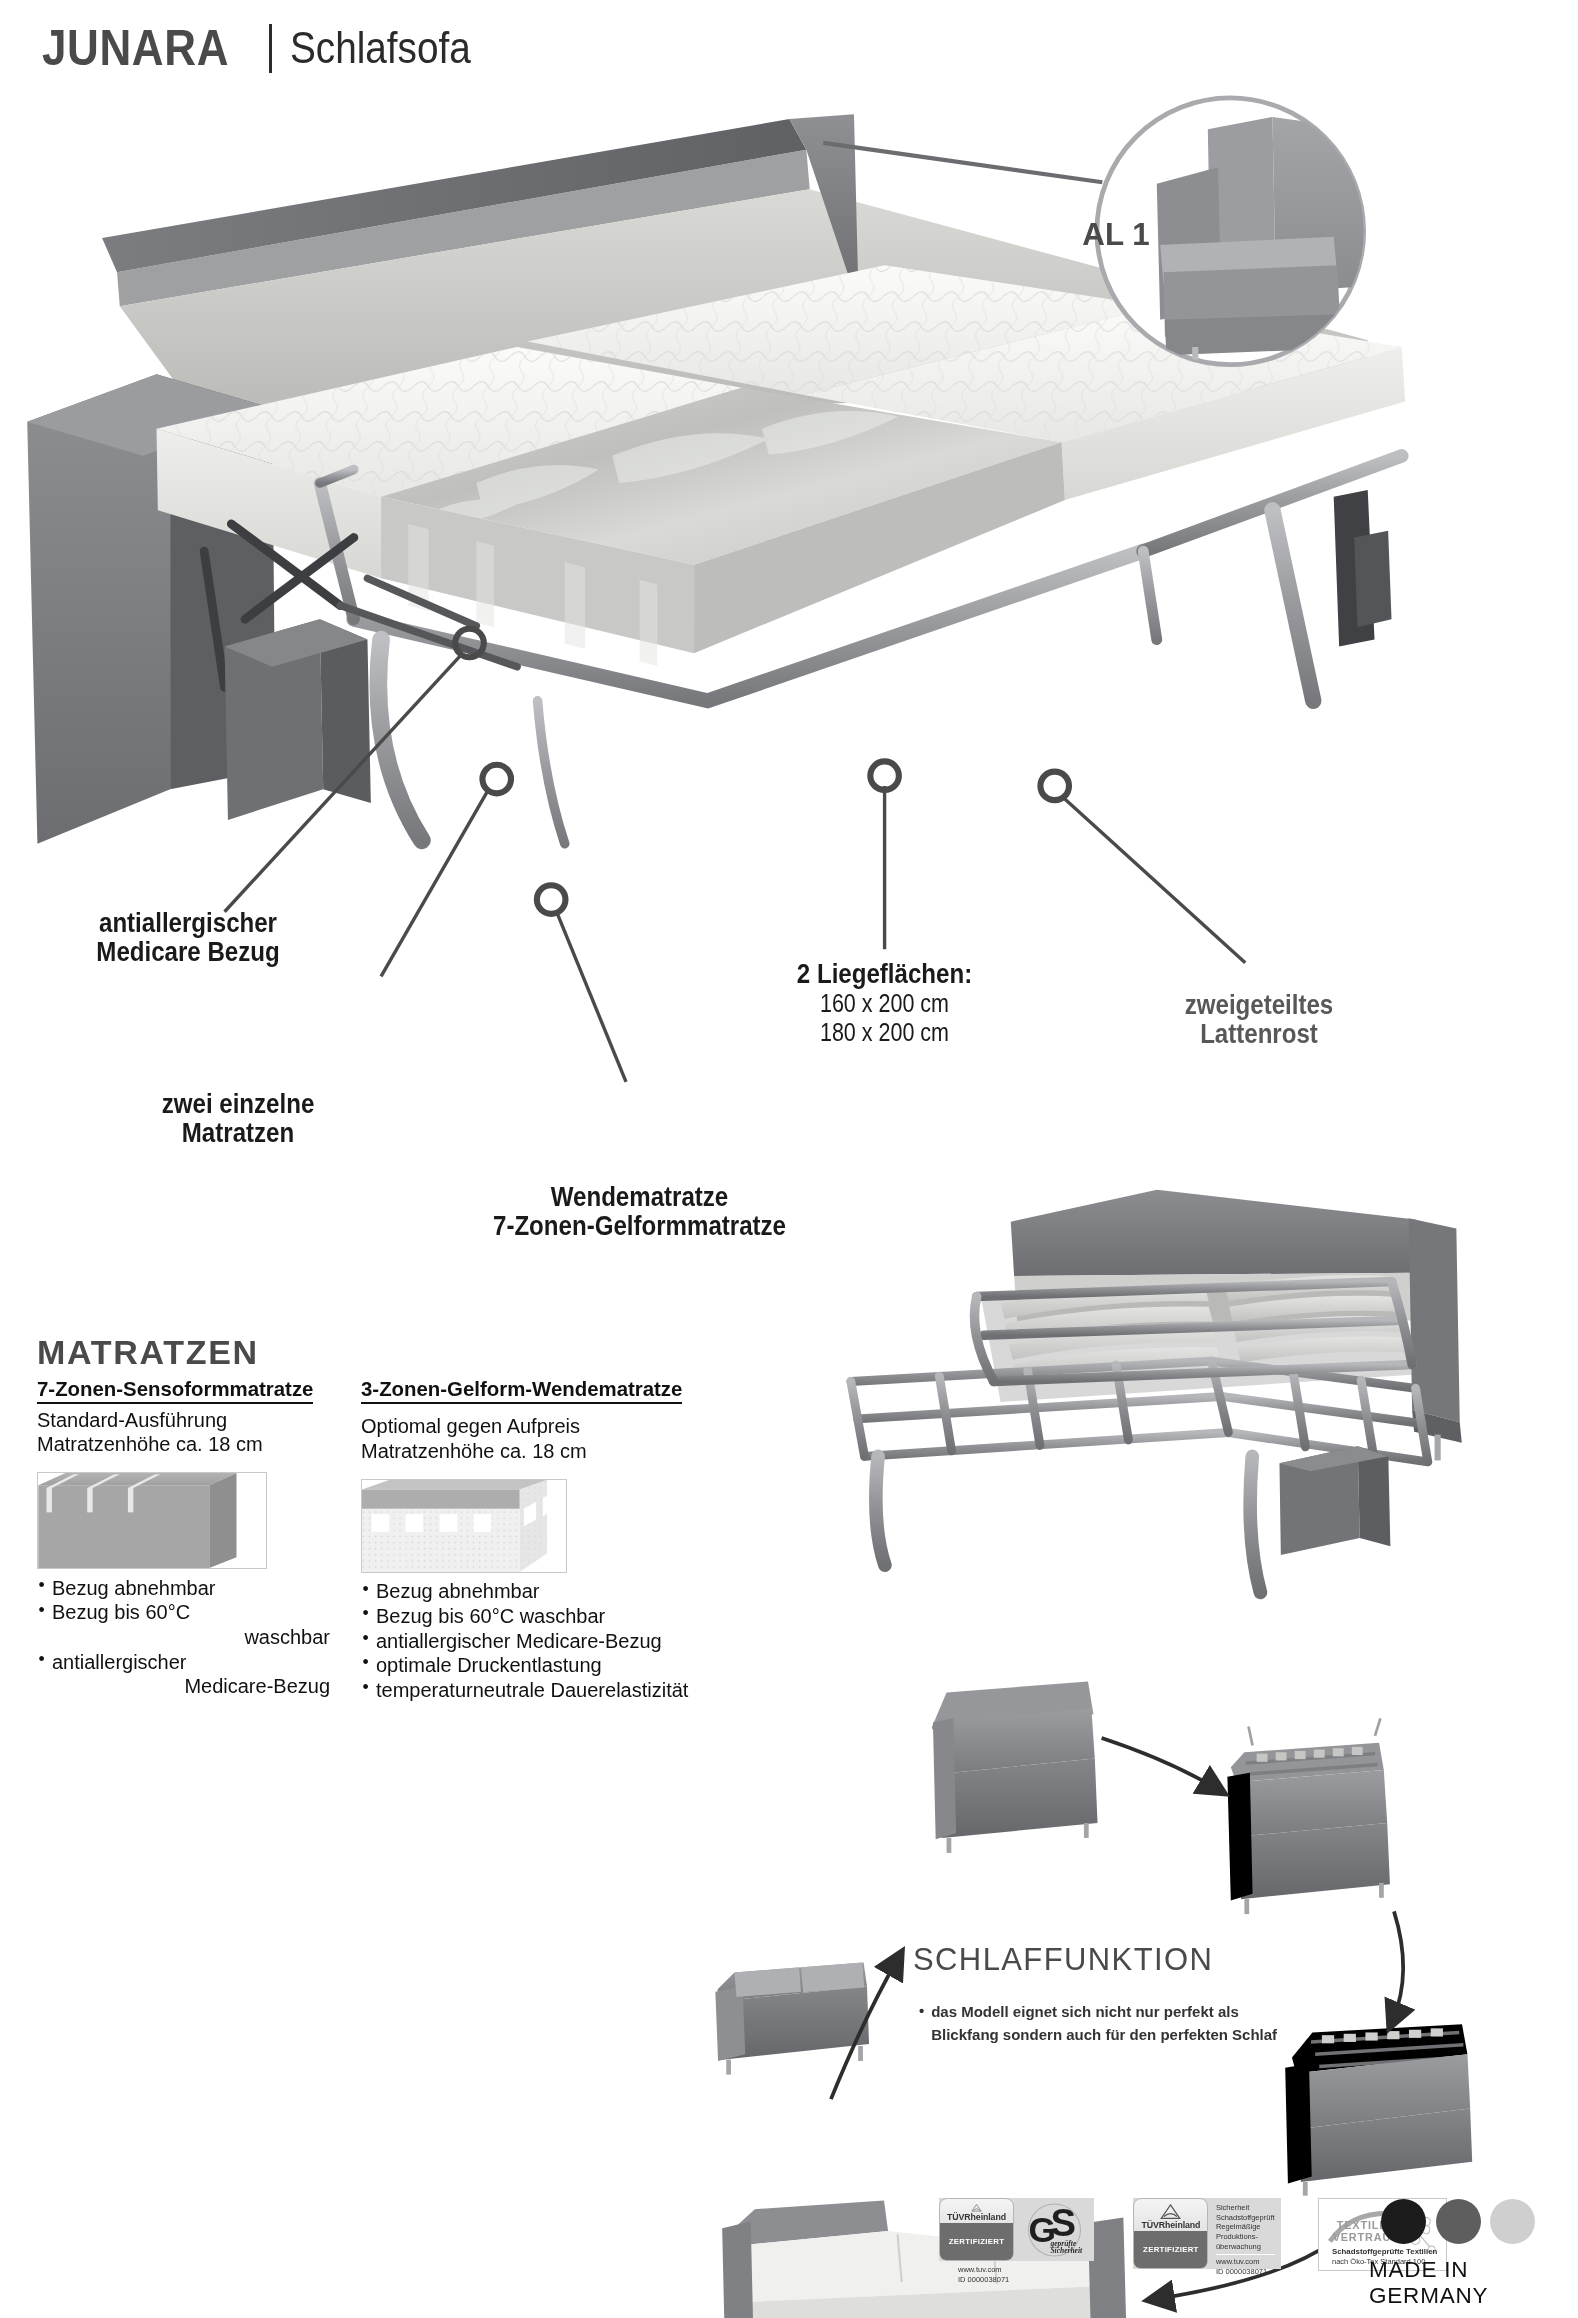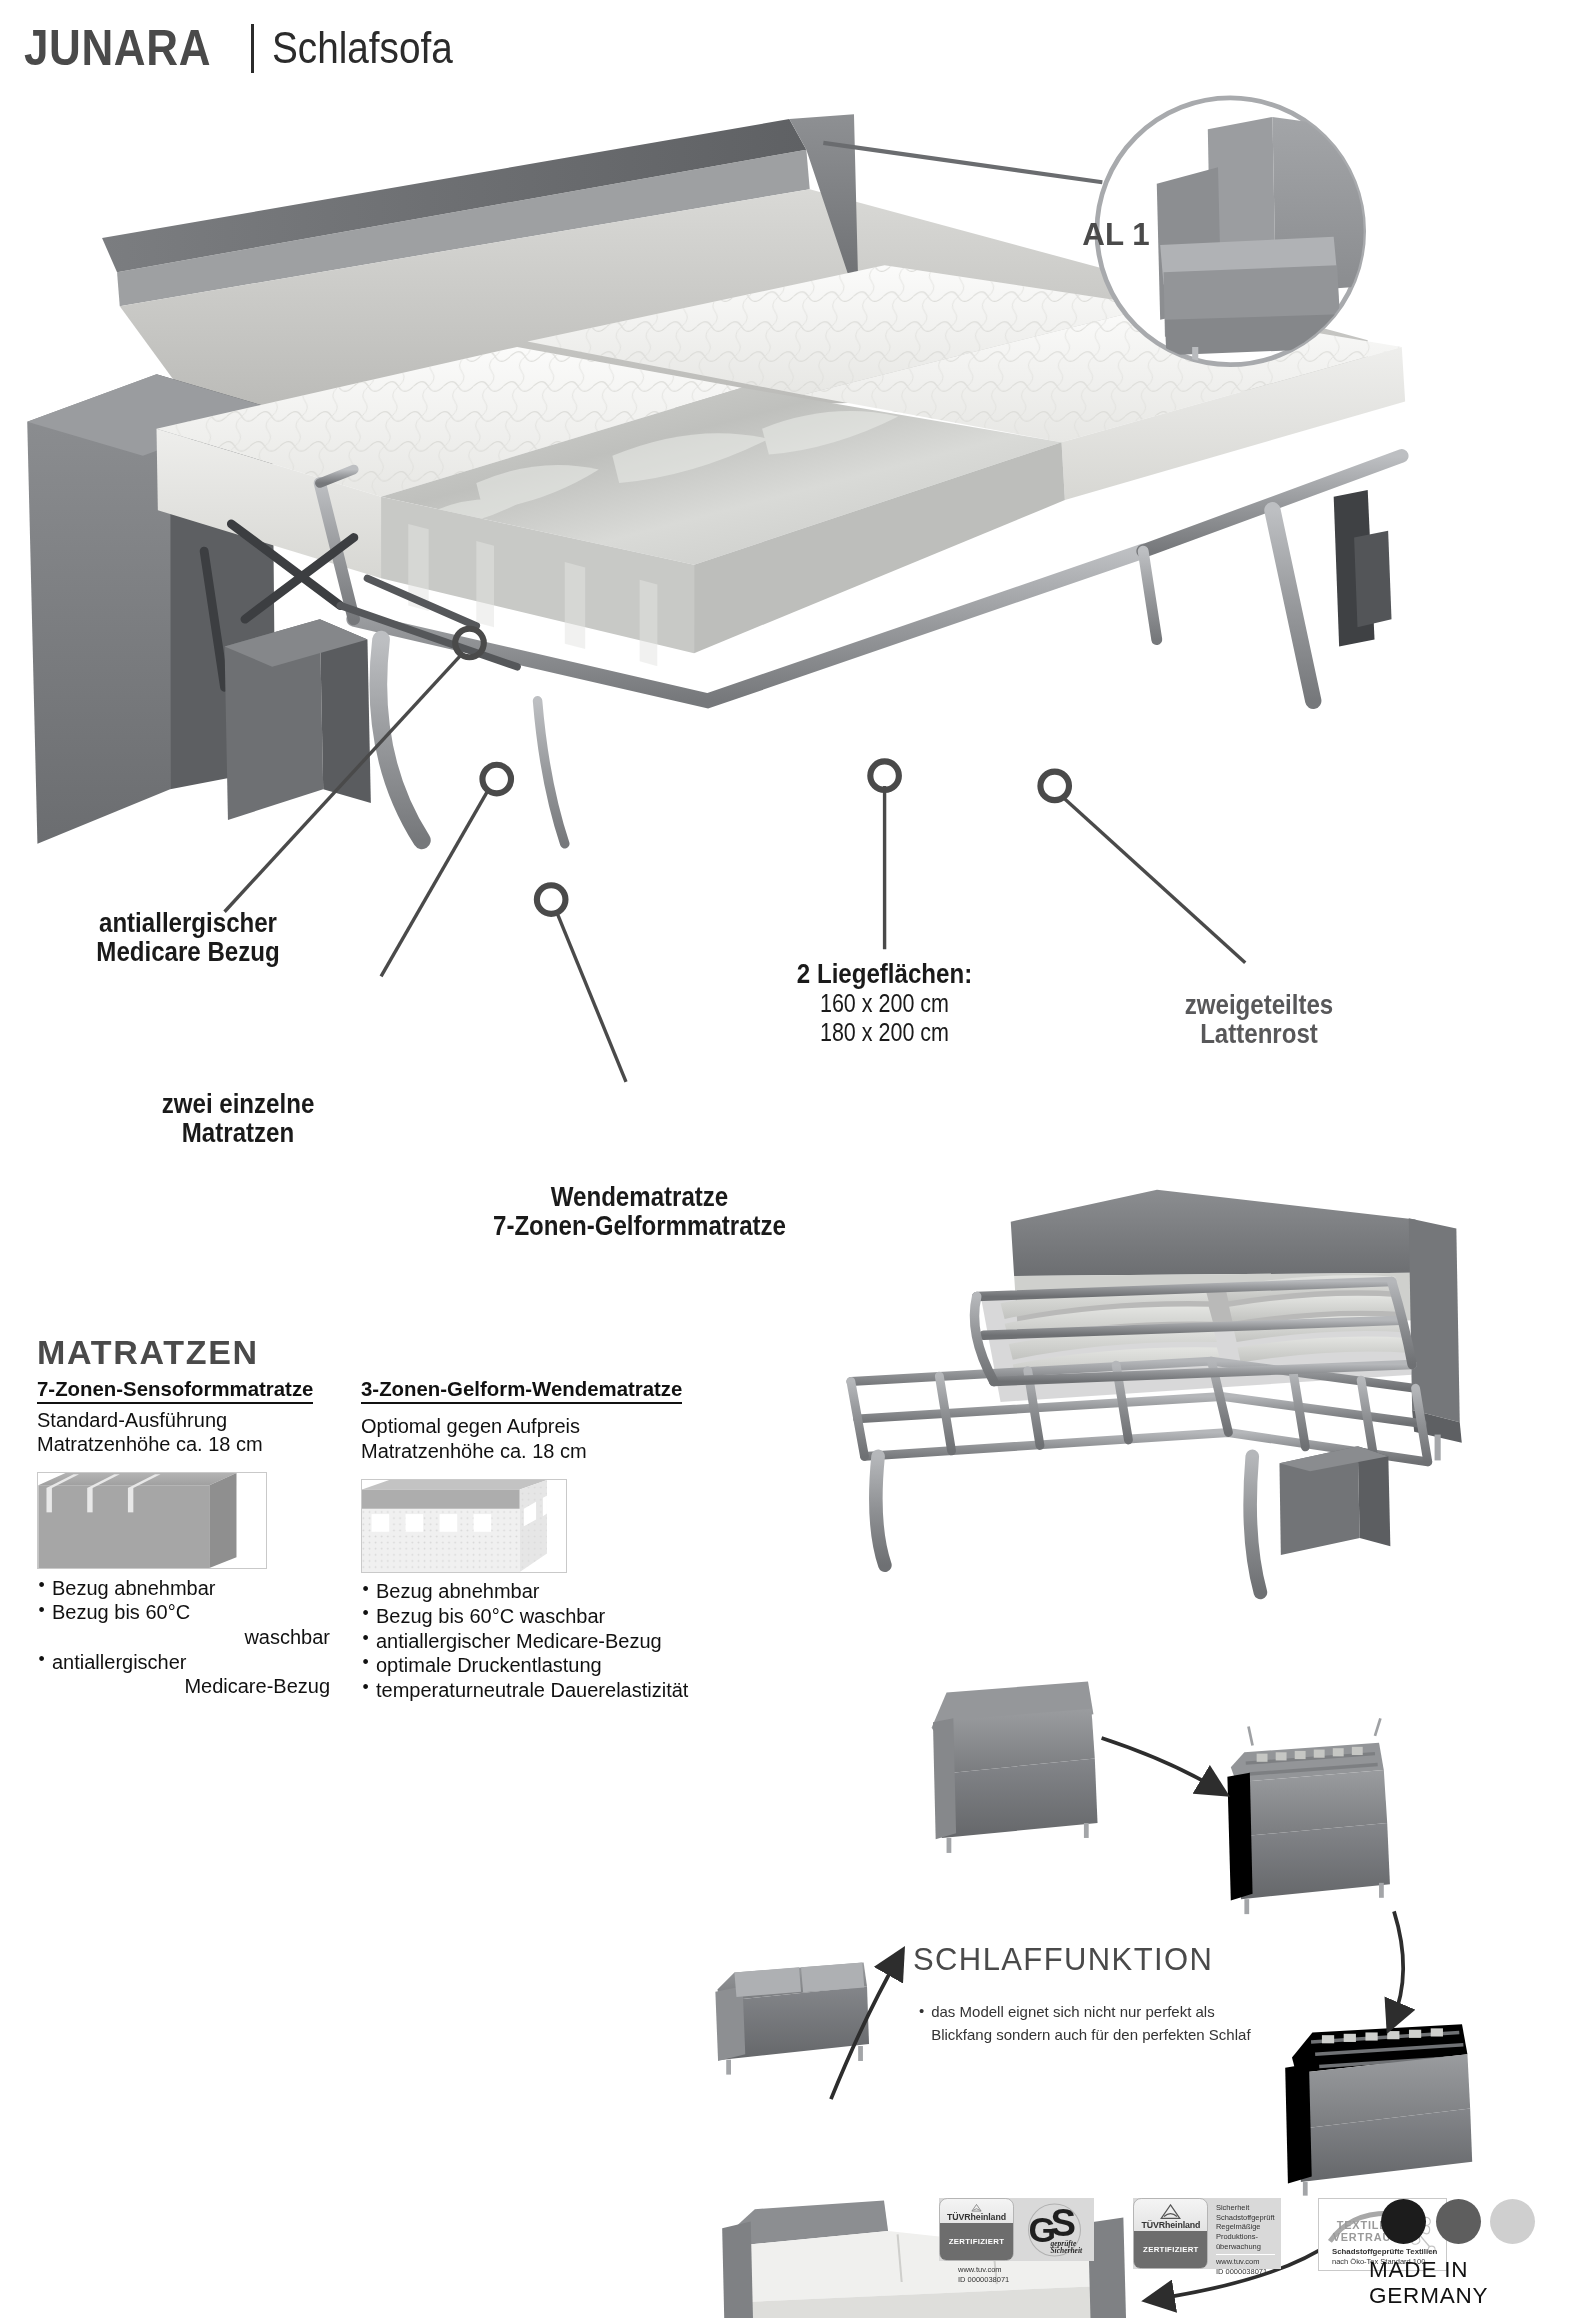--- a/index.html
+++ b/index.html
@@ -2,21 +2,21 @@
 <html style="font-size:11px"><head>
 <meta charset="utf-8">
 <style>
   html,body{margin:0;padding:0;background:#fff;}
   body{width:1578px;height:2319px;position:relative;overflow:hidden;
        font-family:"Liberation Sans","DejaVu Sans",sans-serif;color:#1a1a1a;}
   .abs{position:absolute;}
   .nosel{user-select:none;}
 
   
-  #header{left:24px;top:19px;}
+  #header{left:42px;top:19px;}
   #header .brand{font-size:50px;font-weight:700;letter-spacing:0.7px;color:#4a4a4a;
                  display:inline-block;vertical-align:middle;
                  transform:scaleX(.88);transform-origin:left center;}
   #header .divider{display:inline-block;vertical-align:middle;width:3.4px;height:49px;
                    background:#2b2b2b;margin:0 15px 0 11px;}
   #header .sub{font-size:45px;font-weight:400;color:#2b2b2b;display:inline-block;
                vertical-align:middle;transform:scaleX(.86);transform-origin:left center;}
 
   
   .callout{font-weight:700;line-height:1.04;text-align:center;
@@ -37,21 +37,21 @@
   ul.bul{list-style:none;margin:0;padding:0;font-size:20px;line-height:1.23;color:#111;}
   ul.bul li{padding-left:15px;position:relative;margin:0;}
   ul.bul li:before{content:"\2022";position:absolute;left:1.4px;top:-0.7px;font-size:17.7px;}
   ul.bul li .cont{display:block;padding-left:0;text-align:right;}
 
   
   .thumb{border:1.4px solid #c9c9c9;background:#fff;position:relative;overflow:hidden;}
 
   
   #sf-title{font-size:31px;font-weight:400;color:#4a4a4a;letter-spacing:1.4px;}
-  #sf-note{font-size:15px;color:#333;line-height:1.5;}
+  #sf-note{font-size:15px;color:#333;line-height:1.5;font-weight:bold;}
   #sf-note .b{padding-left:12.2px;position:relative;display:block;}
   #sf-note .b:before{content:"\2022";position:absolute;left:0;top:-0.7px;}
   #sf-note .cont{display:block;padding-left:12.2px;}
 
   
   .tuvbox{background:#d9d9d9;display:flex;align-items:stretch;}
   .tuvsq{background:linear-gradient(180deg,#f4f4f4 0%,#e3e3e3 48%,#cdcdcd 52%,#efefef 100%);
          border:1.4px solid #b5b5b5;border-radius:8.2px;width:75px;box-sizing:border-box;
          display:flex;flex-direction:column;align-items:center;justify-content:flex-start;
          padding-top:4.8px;}

